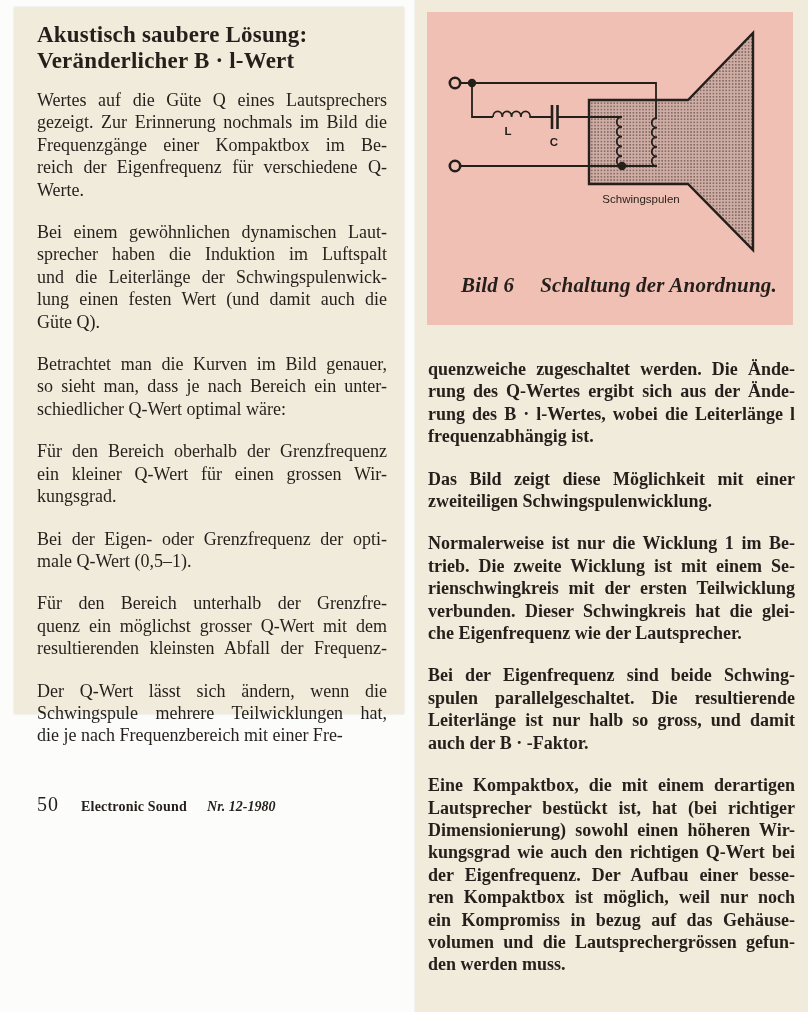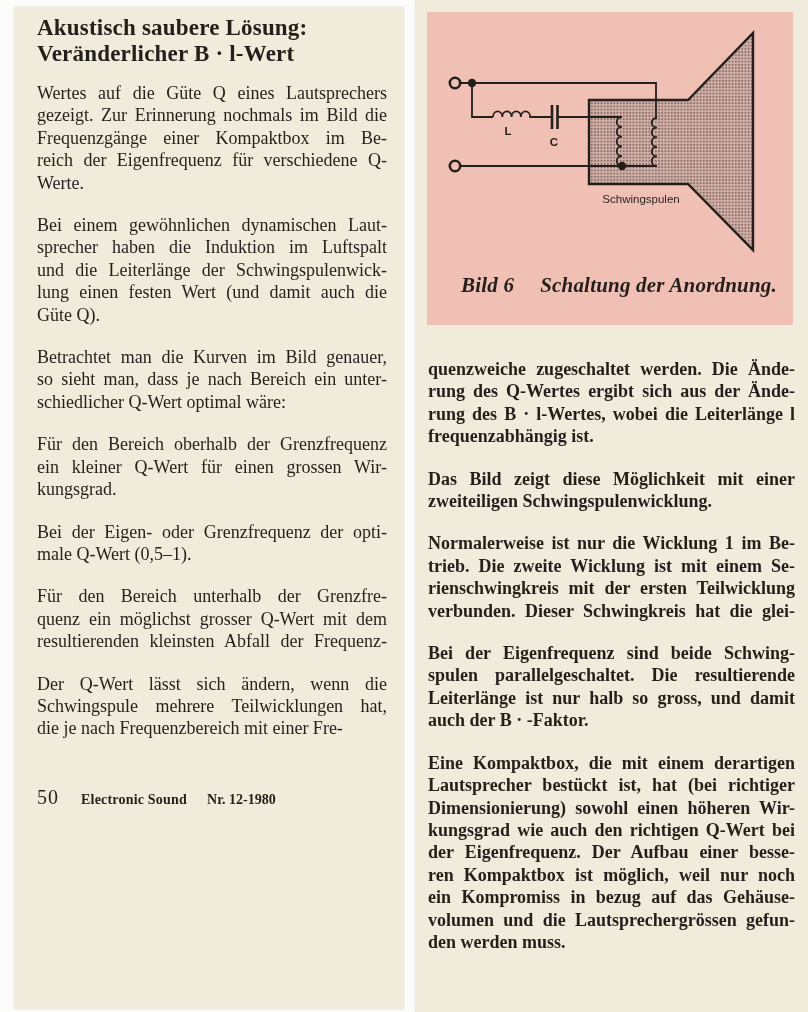--- a/index.html
+++ b/index.html
@@ -6,34 +6,34 @@
     --paper:#f1ebdb;
     --pink:#f1c0b4;
     --ink:#241f1b;
   }
   *{box-sizing:border-box;margin:0;padding:0;}
   body{background:#fcfcfa;font-family:"Liberation Serif","DejaVu Serif",serif;color:var(--ink);}
   .canvas{position:relative;width:808px;height:1012px;background:#fcfcfa;overflow:hidden;}
 
   
   .col-left{
-    position:absolute;left:14px;top:7px;width:390px;height:1002px;
+    position:absolute;left:14px;top:7px;width:390px;height:707px;
     background:var(--paper);
-    padding:8px 17px 0 23px;
+    padding:15px 17px 0 23px;
     box-shadow:0 0 2px rgba(0,0,0,.12);
   }
   .title{font-weight:bold;font-size:23px;line-height:26px;letter-spacing:.2px;}
   .body{margin-top:15px;font-size:18px;line-height:22.4px;}
   .para{margin-bottom:20px;}
   .line{text-align:justify;text-align-last:justify;white-space:normal;}
   .line.last{text-align-last:auto;}
   .footer{display:flex;align-items:baseline;margin-top:46px;}
   .footer .pageno{font-size:20px;letter-spacing:1px;}
   .footer .mag{font-size:14px;font-weight:bold;margin-left:22px;letter-spacing:.2px;}
-  .footer .issue{font-size:14px;font-weight:bold;margin-left:20px;}
+  .footer .issue{font-size:14px;font-weight:bold;margin-left:20px;font-style:italic;}
 
   
   .col-right{
     position:absolute;left:415px;top:0;width:393px;height:1012px;
     background:var(--paper);
     box-shadow:0 0 2px rgba(0,0,0,.12);
   }
   .fig{
     margin:12px 0 0 12px;width:366px;height:313px;
     background:var(--pink);
@@ -152,20 +152,21 @@
         </div>
         <div class="para">
           <div class="line">Das Bild zeigt diese Möglichkeit mit einer</div>
           <div class="line last">zweiteiligen Schwingspulenwicklung.</div>
         </div>
         <div class="para">
           <div class="line">Normalerweise ist nur die Wicklung 1 im Be-</div>
           <div class="line">trieb. Die zweite Wicklung ist mit einem Se-</div>
           <div class="line">rienschwingkreis mit der ersten Teilwicklung</div>
           <div class="line">verbunden. Dieser Schwingkreis hat die glei-</div>
+          <div class="line last">che Eigenfrequenz wie der Lautsprecher.</div>
         </div>
         <div class="para">
           <div class="line">Bei der Eigenfrequenz sind beide Schwing-</div>
           <div class="line">spulen parallelgeschaltet. Die resultierende</div>
           <div class="line">Leiterlänge ist nur halb so gross, und damit</div>
           <div class="line last">auch der B · -Faktor.</div>
         </div>
         <div class="para">
           <div class="line">Eine Kompaktbox, die mit einem derartigen</div>
           <div class="line">Lautsprecher bestückt ist, hat (bei richtiger</div>

